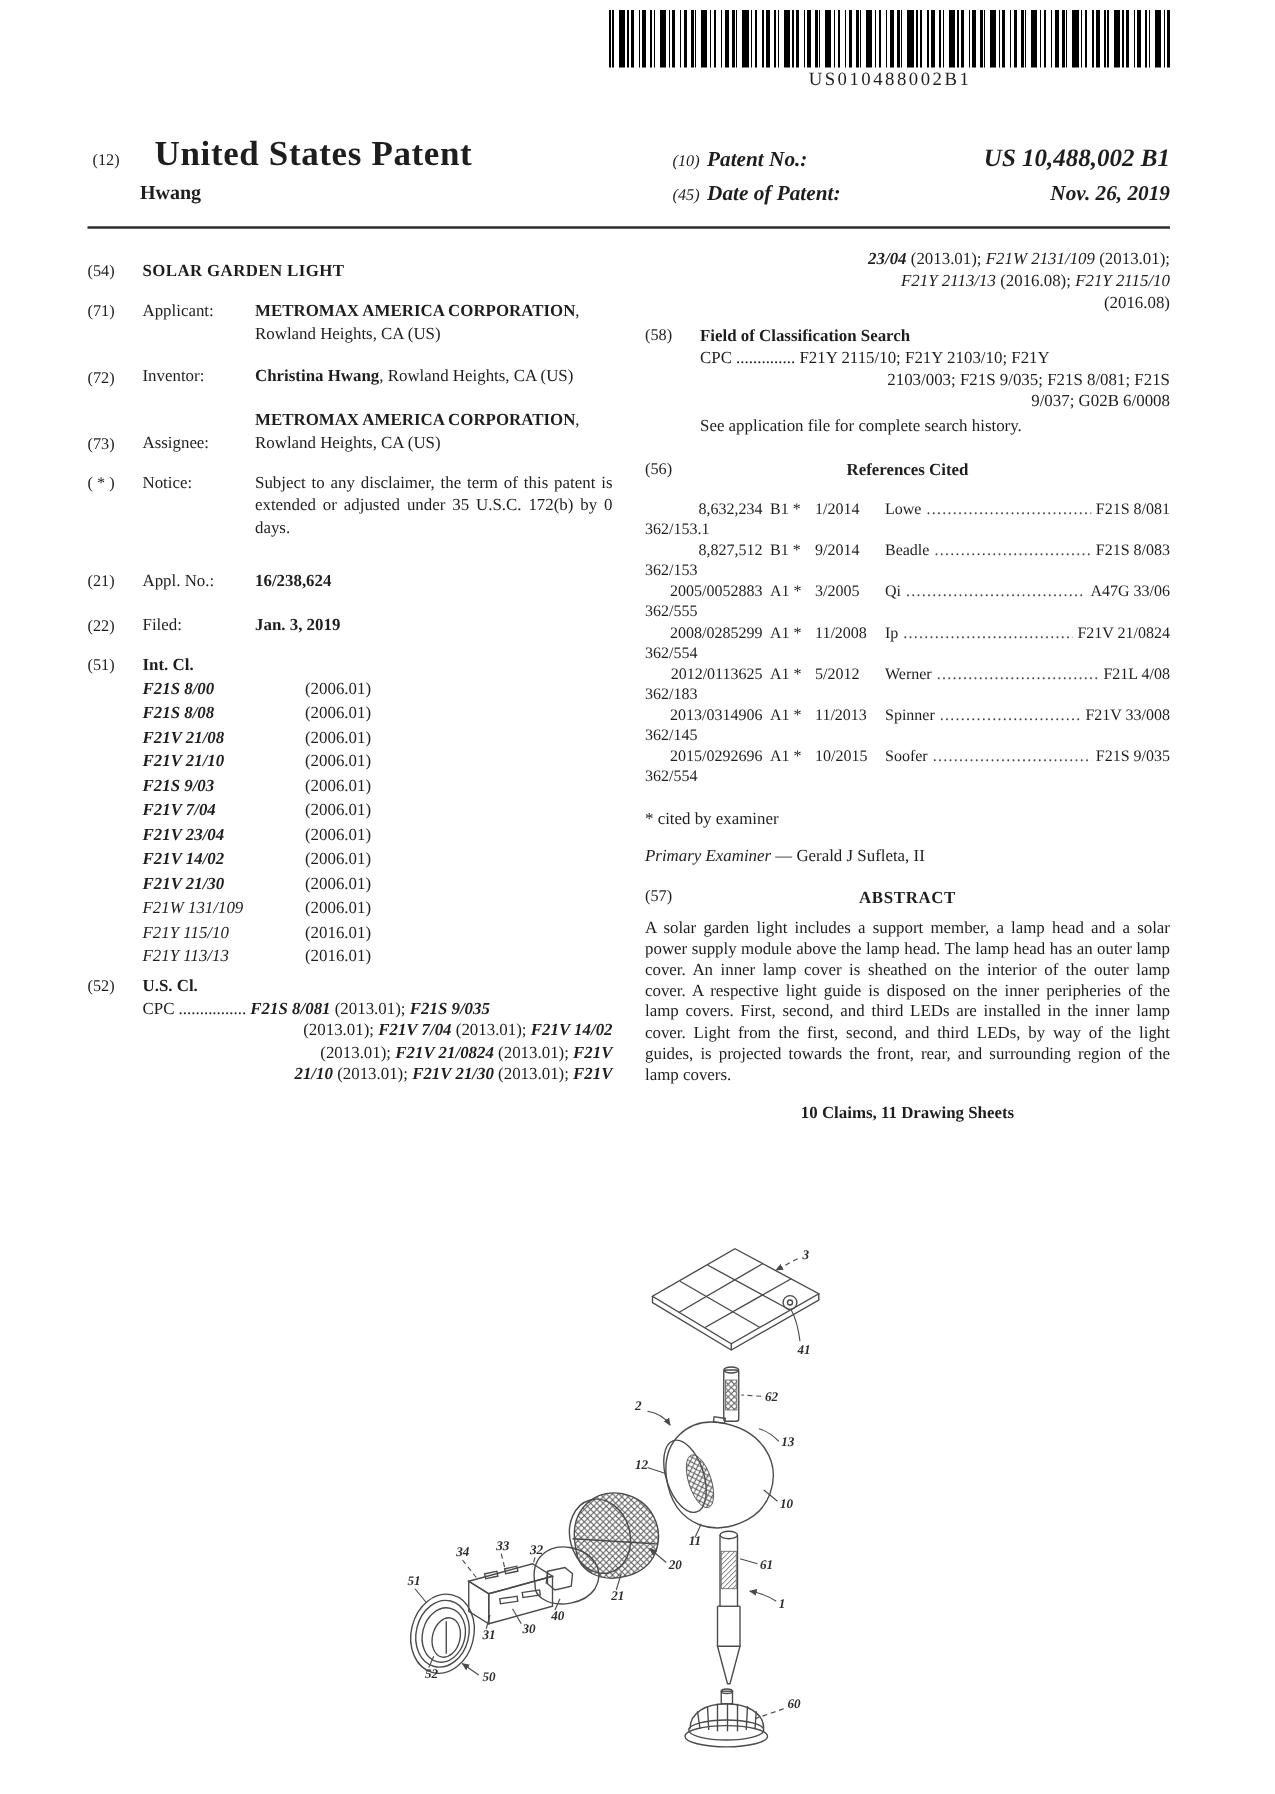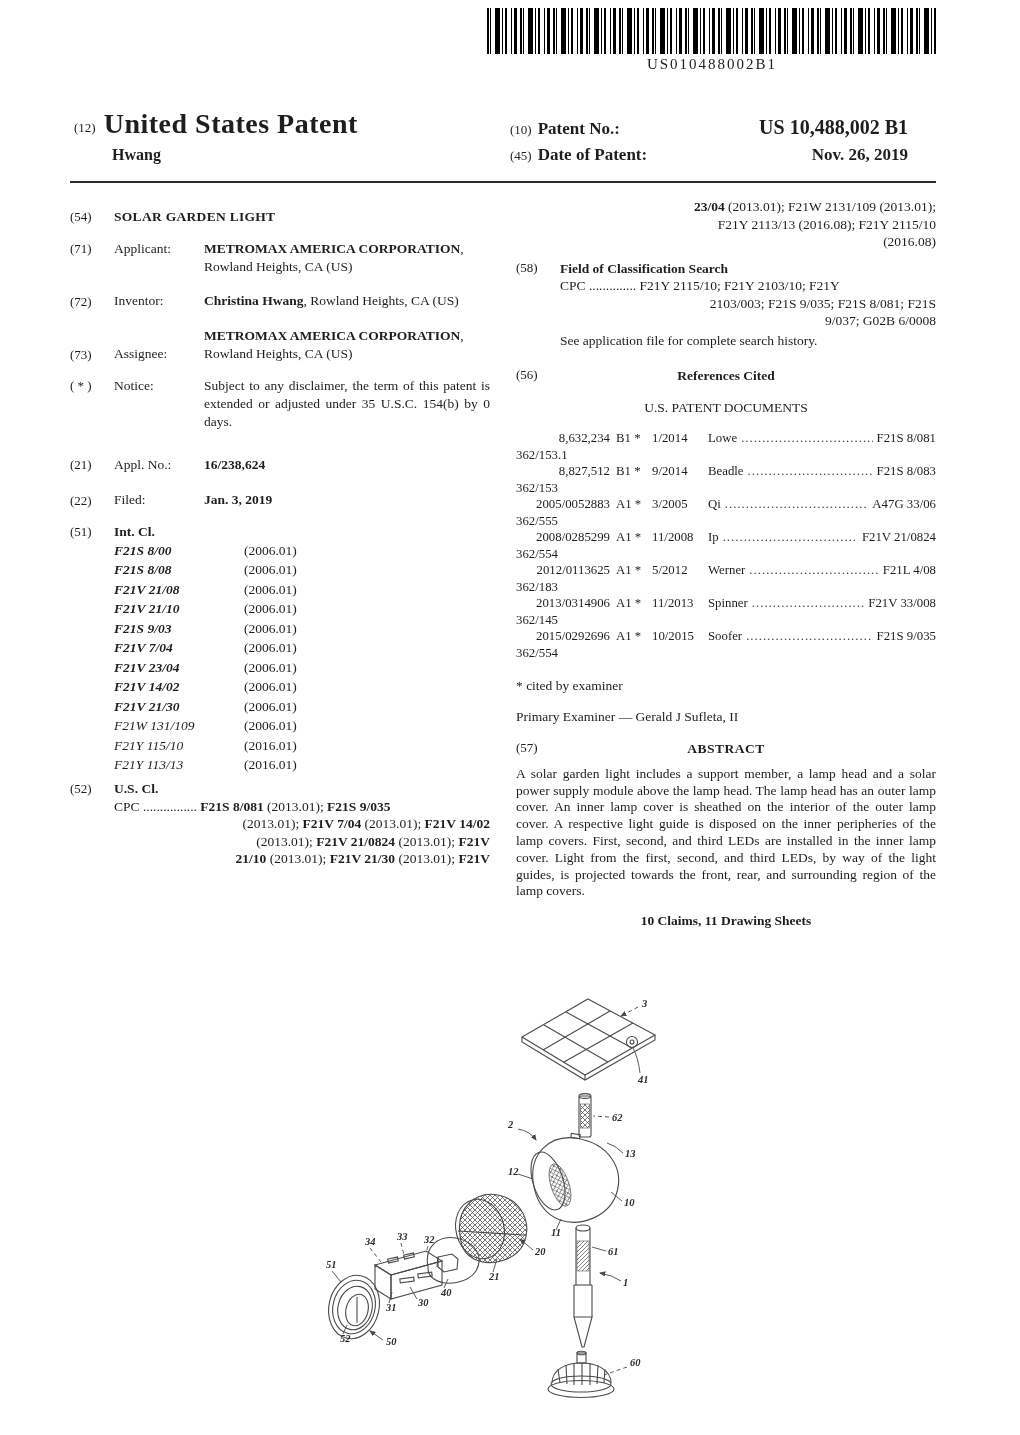--- a/index.html
+++ b/index.html
@@ -1,40 +1,40 @@
 <!DOCTYPE html>
 <html><head>
 <meta charset="utf-8">
 <style>
   html,body{margin:0;padding:0;background:#e8e8e8;}
   .page{position:relative;width:1020px;height:1435px;background:#fff;color:#1e1e1e;
         font-family:"Liberation Serif","DejaVu Serif",serif;overflow:hidden;}
   .b{font-weight:bold;}
-  .i{}
+  .i{font-style:italic;}
 
   
   .barcode{position:absolute;left:487px;top:8px;width:450px;height:46px;background:#fff;
     background-image:repeating-linear-gradient(90deg,
       #000 0px,#000 2px,#fff 2px,#fff 3px,
       #000 3px,#000 4px,#fff 4px,#fff 8px,
       #000 8px,#000 13px,#fff 13px,#fff 15px,
       #000 15px,#000 16px,#fff 16px,#fff 18px,
       #000 18px,#000 20px,#fff 20px,#fff 24px,
       #000 24px,#000 25px,#fff 25px,#fff 27px,
       #000 27px,#000 30px,#fff 30px,#fff 33px);}
   .barcode-text{position:absolute;left:487px;top:56px;width:450px;text-align:center;
     font-size:15px;letter-spacing:2px;}
 
   
   .h-num{font-size:13px;}
-  .hdr-title-row{position:absolute;left:74px;top:108px;display:flex;align-items:flex-start;}
+  .hdr-title-row{position:absolute;left:74px;top:108px;display:flex;align-items:flex-start;gap:20px;}
   .hdr-title-row .h-num{margin-top:12px;margin-right:8px;}
   .hdr-title{font-size:28px;font-weight:bold;letter-spacing:.5px;}
   .hdr-inventor{position:absolute;left:112px;top:146px;font-size:16px;font-weight:bold;}
-  .hdr-right{position:absolute;left:510px;top:116px;width:398px;}
+  .hdr-right{position:absolute;left:538px;top:116px;width:398px;font-style:italic;}
   .hdr-right .row{display:flex;align-items:baseline;margin-bottom:6px;}
   .hdr-right .h-num{margin-right:6px;}
   .hdr-label{font-size:17px;font-weight:bold;}
   .hdr-val{flex:1;text-align:right;font-weight:bold;}
   .patent-no{font-size:20px;}
   .patent-date{font-size:17px;}
   .rule{position:absolute;left:70px;right:84px;top:181px;border-top:2px solid #2c2c2c;}
 
   
   .col-left{position:absolute;left:70px;top:200px;width:420px;font-size:13.5px;line-height:1.32;}
@@ -136,21 +136,21 @@
 
     <div class="item mt-md">
       <span class="num">(73)</span>
       <span class="lbl">Assignee:</span>
       <span class="val"><span class="b">METROMAX AMERICA CORPORATION</span><span>, Rowland Heights, CA (US)</span></span>
     </div>
 
     <div class="item mt-lg">
       <span class="num">( * )</span>
       <span class="lbl">Notice:</span>
-      <span class="val just">Subject to any disclaimer, the term of this patent is extended or adjusted under 35 U.S.C. 154(b) by 0 days.</span>
+      <span class="val just">Subject to any disclaimer, the term of this patent is extended or adjusted under 35 U.S.C. 172(b) by 0 days.</span>
     </div>
 
     <div class="item" style="margin-top:26px;">
       <span class="num">(21)</span>
       <span class="lbl">Appl. No.:</span>
       <span class="val b">16/238,624</span>
     </div>
 
     <div class="item mt-md">
       <span class="num">(22)</span>
@@ -239,21 +239,20 @@
       <div class="cpc-line">CPC .............. F21Y 2115/10; F21Y 2103/10; F21Y</div>
       <div class="cpc-line r">2103/003; F21S 9/035; F21S 8/081; F21S</div>
       <div class="cpc-line r">9/037; G02B 6/0008</div>
       <div class="see-line">See application file for complete search history.</div>
     </div>
 
     <div class="item" style="margin-top:18px;">
       <span class="num">(56)</span>
       <span class="refs-head" style="flex:1;text-align:center;margin-right:44px;">References Cited</span>
     </div>
-    <div class="center refs-sub">U.S. PATENT DOCUMENTS</div>
 
     <div class="ref-rows">
       <div>
         <div class="ref-line1">
             <span class="ref-no">8,632,234</span>
             <span class="ref-kind">B1 *</span>
             <span class="ref-date">1/2014</span>
             <span class="ref-name">Lowe</span>
             <span class="leader"></span>
             <span class="ref-cls">F21S 8/081</span>

